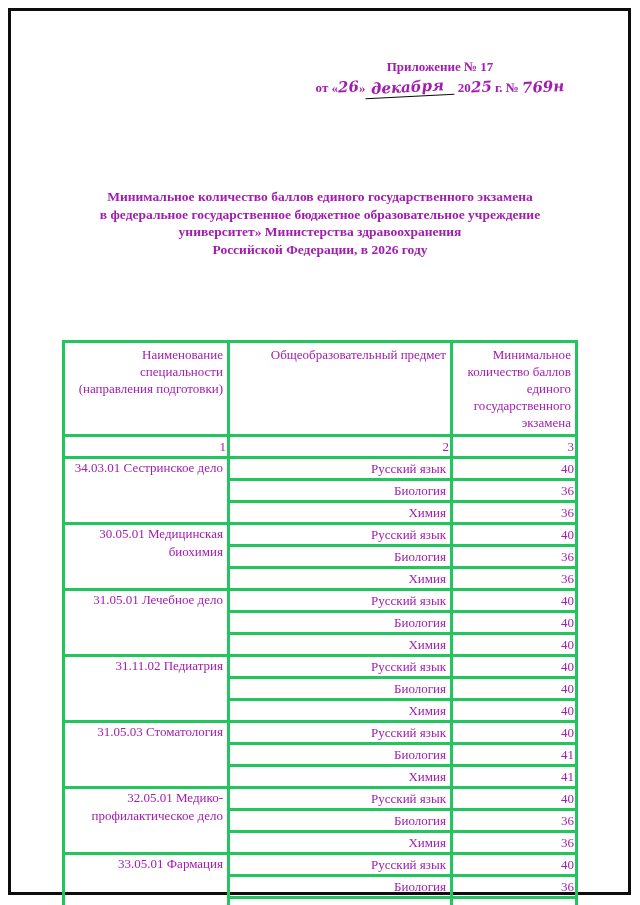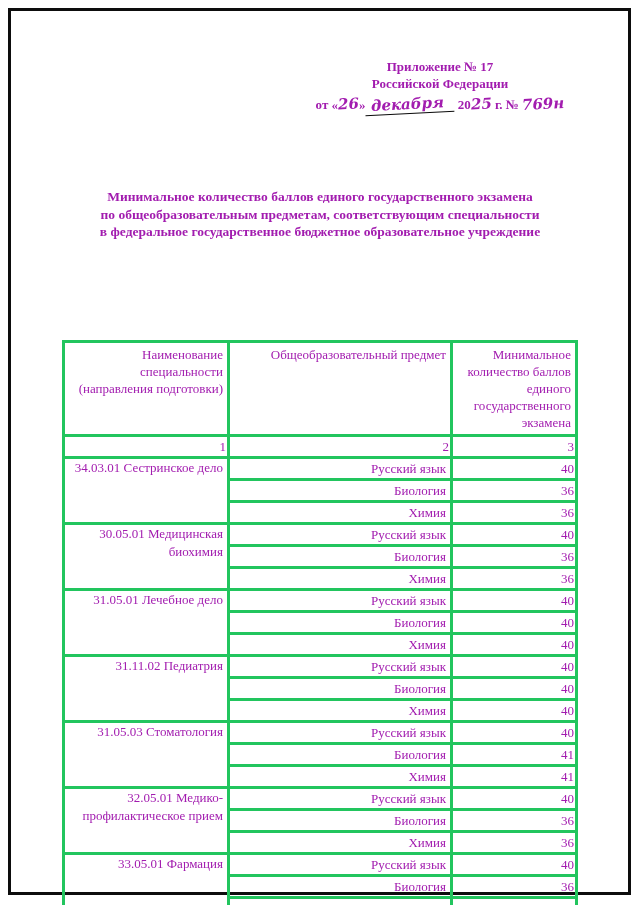--- a/index.html
+++ b/index.html
@@ -110,28 +110,28 @@
   .col-score { width: 125px; }
 </style>
 </head>
 <body>
 
 <div class="page">
   <div class="frame"></div>
 
   <div class="appendix">
     <div>Приложение № 17</div>
-    <div>Российской Федерации</div>
     <div class="date-line"><span>от «</span><span class="hw">26</span><span>»</span><span class="hw hw-underline">декабря</span> <span>20</span><span class="hw">25</span> <span>г. №</span> <span class="hw">769н</span></div>
   </div>
 
   <div class="title">
     <div>Минимальное количество баллов единого государственного экзамена</div>
-    <div>по общеобразовательным предметам, соответствующим специальности</div>
     <div>в федеральное государственное бюджетное образовательное учреждение</div>
+    <div>университет» Министерства здравоохранения</div>
+    <div>Российской Федерации, в 2026 году</div>
   </div>
 
   <table class="scores">
     <colgroup>
       <col class="col-spec">
       <col class="col-subj">
       <col class="col-score">
     </colgroup>
     <thead>
       <tr>
@@ -205,21 +205,21 @@
         </tr>
         <tr>
           <td class="subj-cell">Биология</td>
           <td class="score-cell">41</td>
         </tr>
         <tr>
           <td class="subj-cell">Химия</td>
           <td class="score-cell">41</td>
         </tr>
         <tr>
-          <td rowspan="3" class="spec-cell">32.05.01 Медико-профилактическое прием</td>
+          <td rowspan="3" class="spec-cell">32.05.01 Медико-профилактическое дело</td>
           <td class="subj-cell">Русский язык</td>
           <td class="score-cell">40</td>
         </tr>
         <tr>
           <td class="subj-cell">Биология</td>
           <td class="score-cell">36</td>
         </tr>
         <tr>
           <td class="subj-cell">Химия</td>
           <td class="score-cell">36</td>

